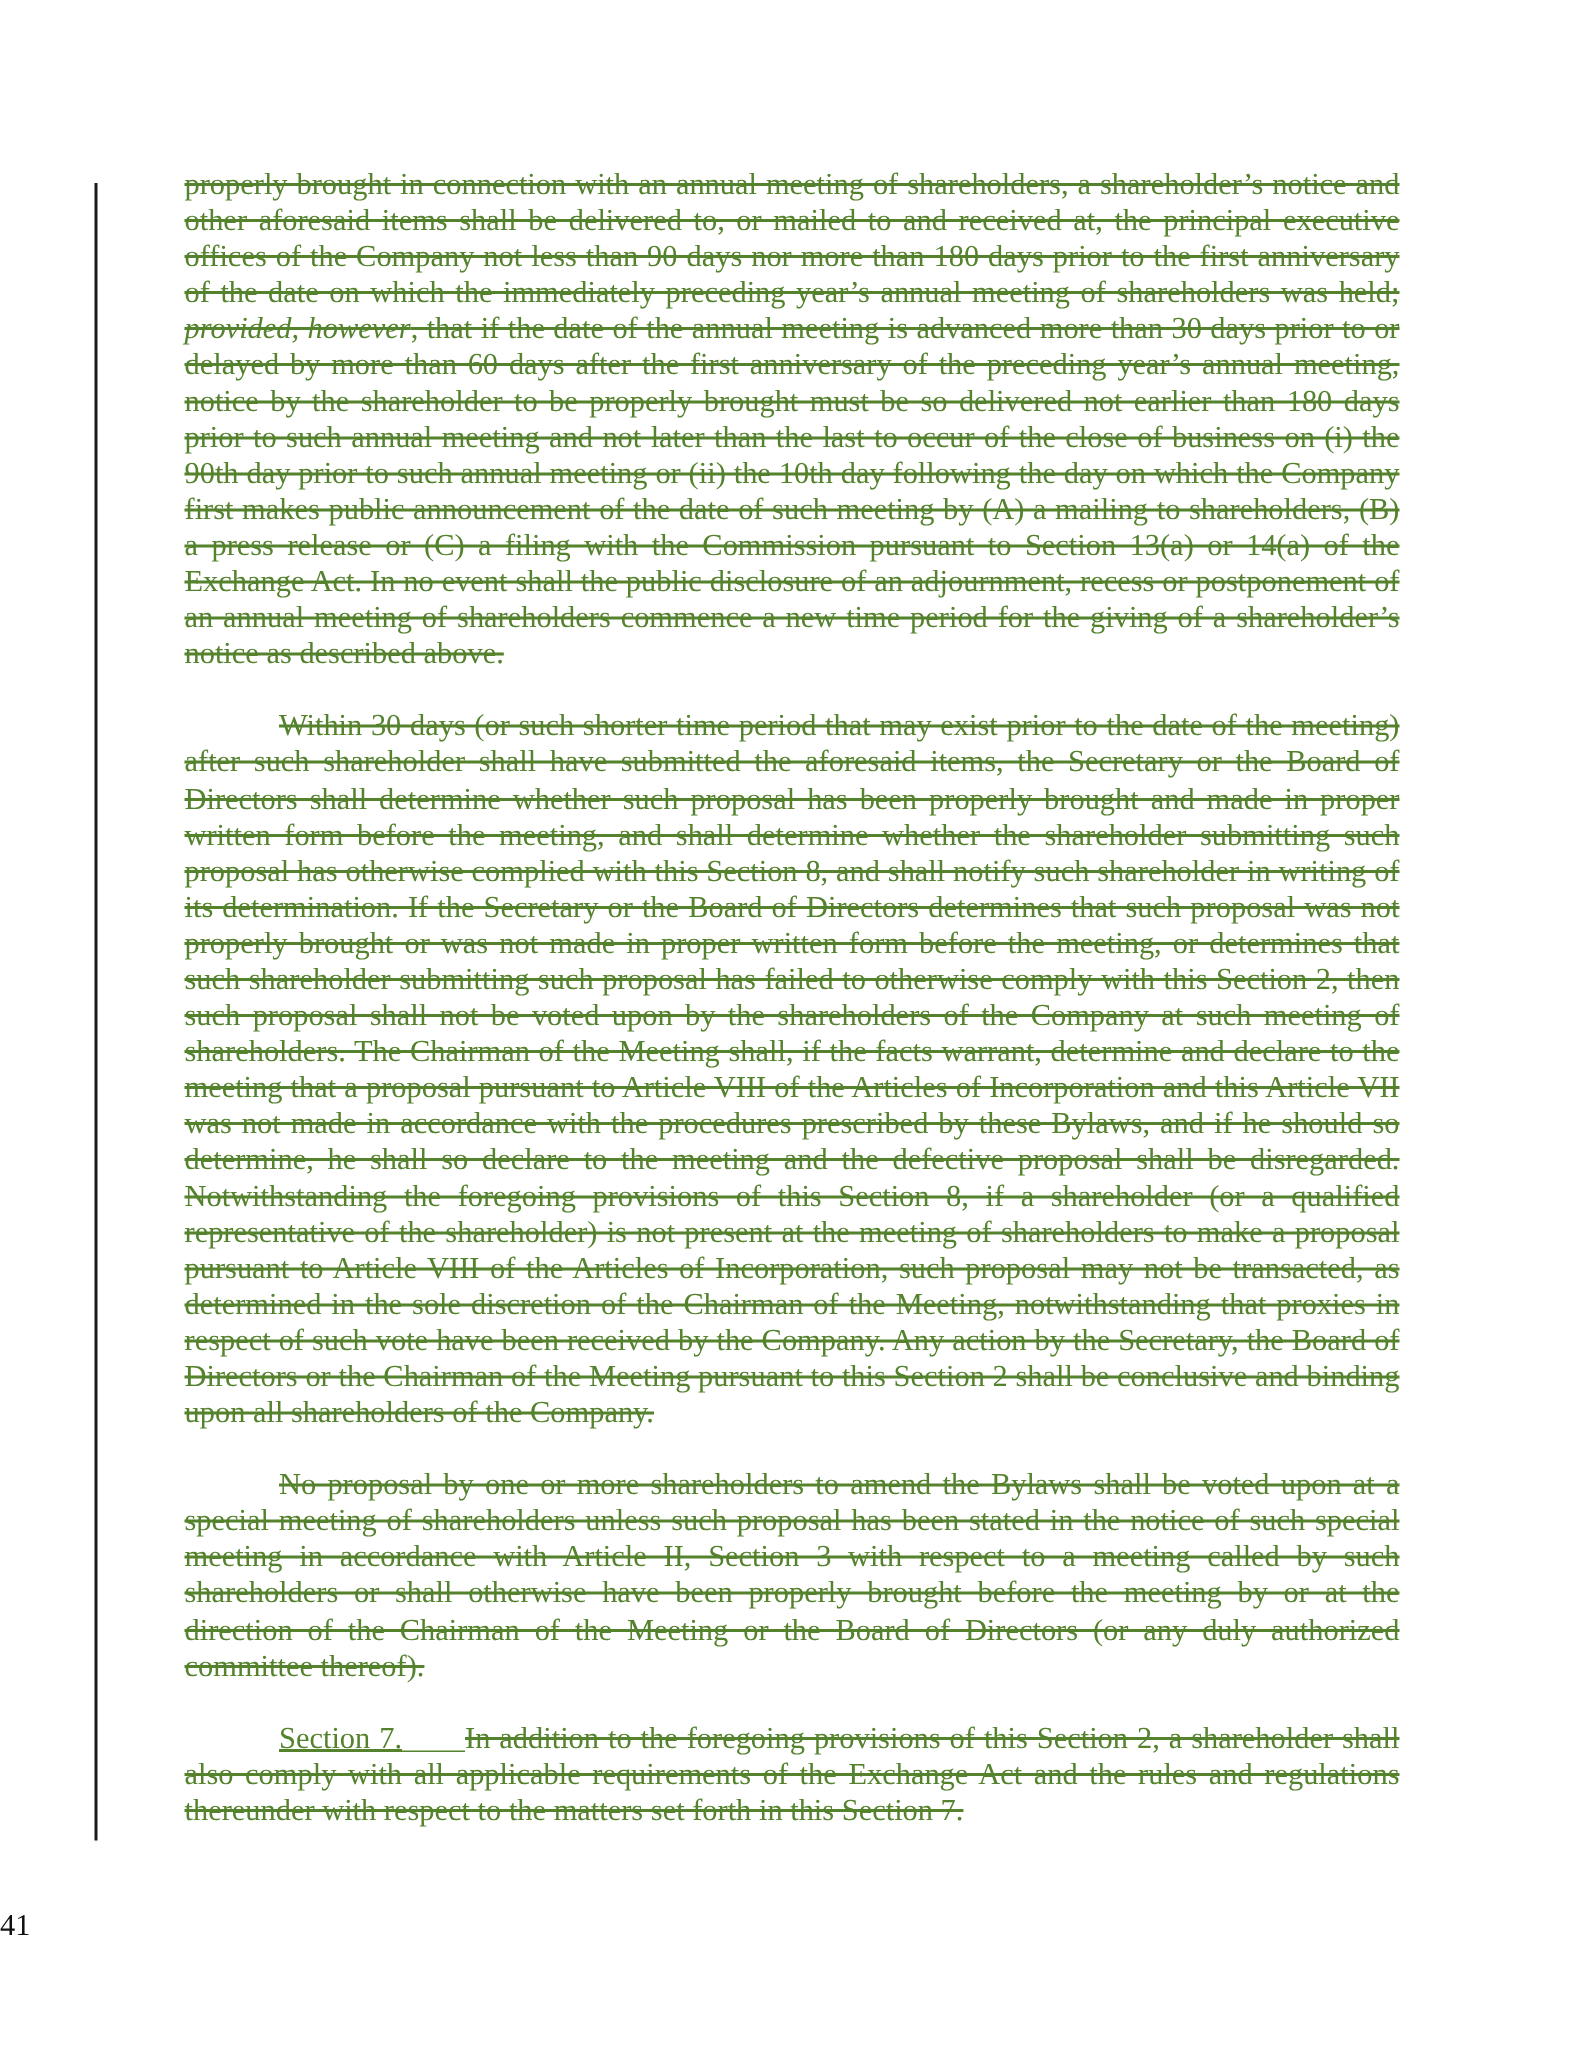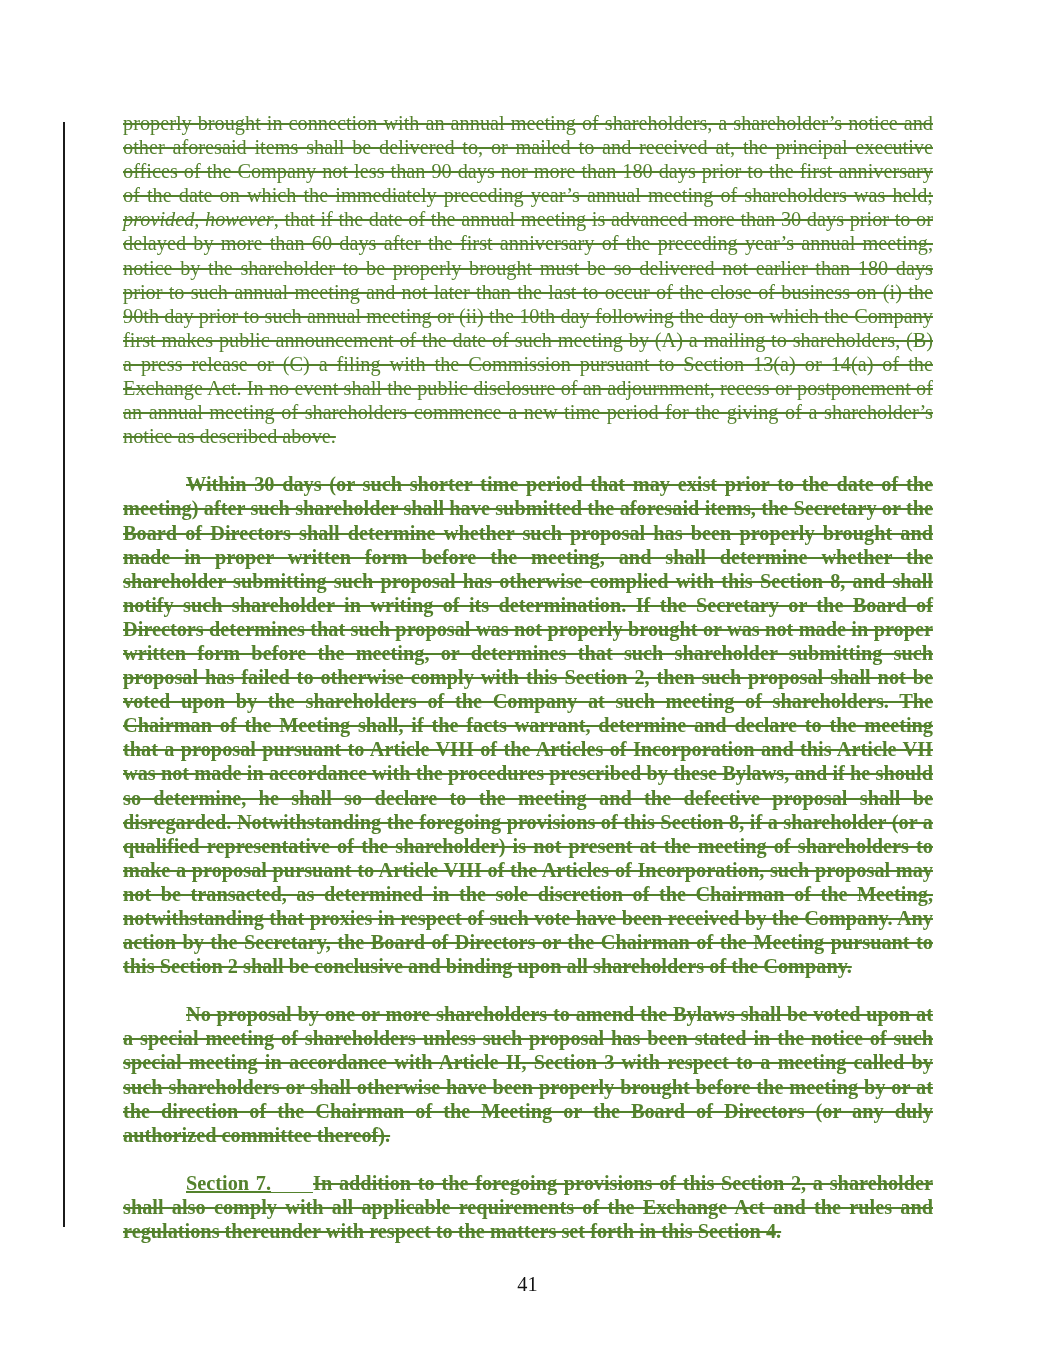--- a/index.html
+++ b/index.html
@@ -31,21 +31,20 @@
     font-size: 20.3px;
     line-height: 24.1px;
     text-align: justify;
     color: #54822d;
   }
   .content p {
     margin: 0 0 24px 0;
   }
   .content p.indent {
     text-indent: 63px;
-    font-weight: bold;
   }
   .strike {
     text-decoration: line-through;
     text-decoration-thickness: 1.5px;
   }
   .strike-italic {
     font-style: italic;
     text-decoration: line-through;
     text-decoration-thickness: 1.5px;
   }
@@ -58,40 +57,39 @@
     width: 42px;
     height: 18px;
     border-bottom: 1.5px solid currentColor;
     margin-bottom: -3px;
   }
   .page-number {
     position: absolute;
     left: 0;
     width: 100%;
     top: 1272px;
-    text-align: center;
     color: #111111;
     font-size: 20.3px;
     line-height: 24px;
   }
 </style>
 </head>
 <body>
 
 <div class="page">
 
   <div class="change-bar"></div>
 
   <div class="content">
 
     <p><span class="strike">properly brought in connection with an annual meeting of shareholders, a shareholder’s notice and other aforesaid items shall be delivered to, or mailed to and received at, the principal executive offices of the Company not less than 90 days nor more than 180 days prior to the first anniversary of the date on which the immediately preceding year’s annual meeting of shareholders was held; </span><span class="strike-italic">provided, however</span><span class="strike">, that if the date of the annual meeting is advanced more than 30 days prior to or delayed by more than 60 days after the first anniversary of the preceding year’s annual meeting, notice by the shareholder to be properly brought must be so delivered not earlier than 180 days prior to such annual meeting and not later than the last to occur of the close of business on (i) the 90th day prior to such annual meeting or (ii) the 10th day following the day on which the Company first makes public announcement of the date of such meeting by (A) a mailing to shareholders, (B) a press release or (C) a filing with the Commission pursuant to Section 13(a) or 14(a) of the Exchange Act. In no event shall the public disclosure of an adjournment, recess or postponement of an annual meeting of shareholders commence a new time period for the giving of a shareholder’s notice as described above.</span></p>
 
     <p class="indent"><span class="strike">Within 30 days (or such shorter time period that may exist prior to the date of the meeting) after such shareholder shall have submitted the aforesaid items, the Secretary or the Board of Directors shall determine whether such proposal has been properly brought and made in proper written form before the meeting, and shall determine whether the shareholder submitting such proposal has otherwise complied with this Section 8, and shall notify such shareholder in writing of its determination. If the Secretary or the Board of Directors determines that such proposal was not properly brought or was not made in proper written form before the meeting, or determines that such shareholder submitting such proposal has failed to otherwise comply with this Section 2, then such proposal shall not be voted upon by the shareholders of the Company at such meeting of shareholders. The Chairman of the Meeting shall, if the facts warrant, determine and declare to the meeting that a proposal pursuant to Article VIII of the Articles of Incorporation and this Article VII was not made in accordance with the procedures prescribed by these Bylaws, and if he should so determine, he shall so declare to the meeting and the defective proposal shall be disregarded. Notwithstanding the foregoing provisions of this Section 8, if a shareholder (or a qualified representative of the shareholder) is not present at the meeting of shareholders to make a proposal pursuant to Article VIII of the Articles of Incorporation, such proposal may not be transacted, as determined in the sole discretion of the Chairman of the Meeting, notwithstanding that proxies in respect of such vote have been received by the Company.  Any action by the Secretary, the Board of Directors or the Chairman of the Meeting pursuant to this Section 2 shall be conclusive and binding upon all shareholders of the Company.</span></p>
 
     <p class="indent"><span class="strike">No proposal by one or more shareholders to amend the Bylaws shall be voted upon at a special meeting of shareholders unless such proposal has been stated in the notice of such special meeting in accordance with Article II, Section 3 with respect to a meeting called by such shareholders or shall otherwise have been properly brought before the meeting by or at the direction of the Chairman of the Meeting or the Board of Directors (or any duly authorized committee thereof).</span></p>
 
-    <p class="indent"><span class="u">Section 7.</span><span class="tab-u"></span><span class="strike">In addition to the foregoing provisions of this Section 2, a shareholder shall also comply with all applicable requirements of the Exchange Act and the rules and regulations thereunder with respect to the matters set forth in this Section 4.</span></p>
+    <p class="indent"><span class="u">Section 7.</span><span class="tab-u"></span><span class="strike">In addition to the foregoing provisions of this Section 2, a shareholder shall also comply with all applicable requirements of the Exchange Act and the rules and regulations thereunder with respect to the matters set forth in this Section 7.</span></p>
 
   </div>
 
   <div class="page-number">41</div>
 
 </div>
 
 </body></html>

